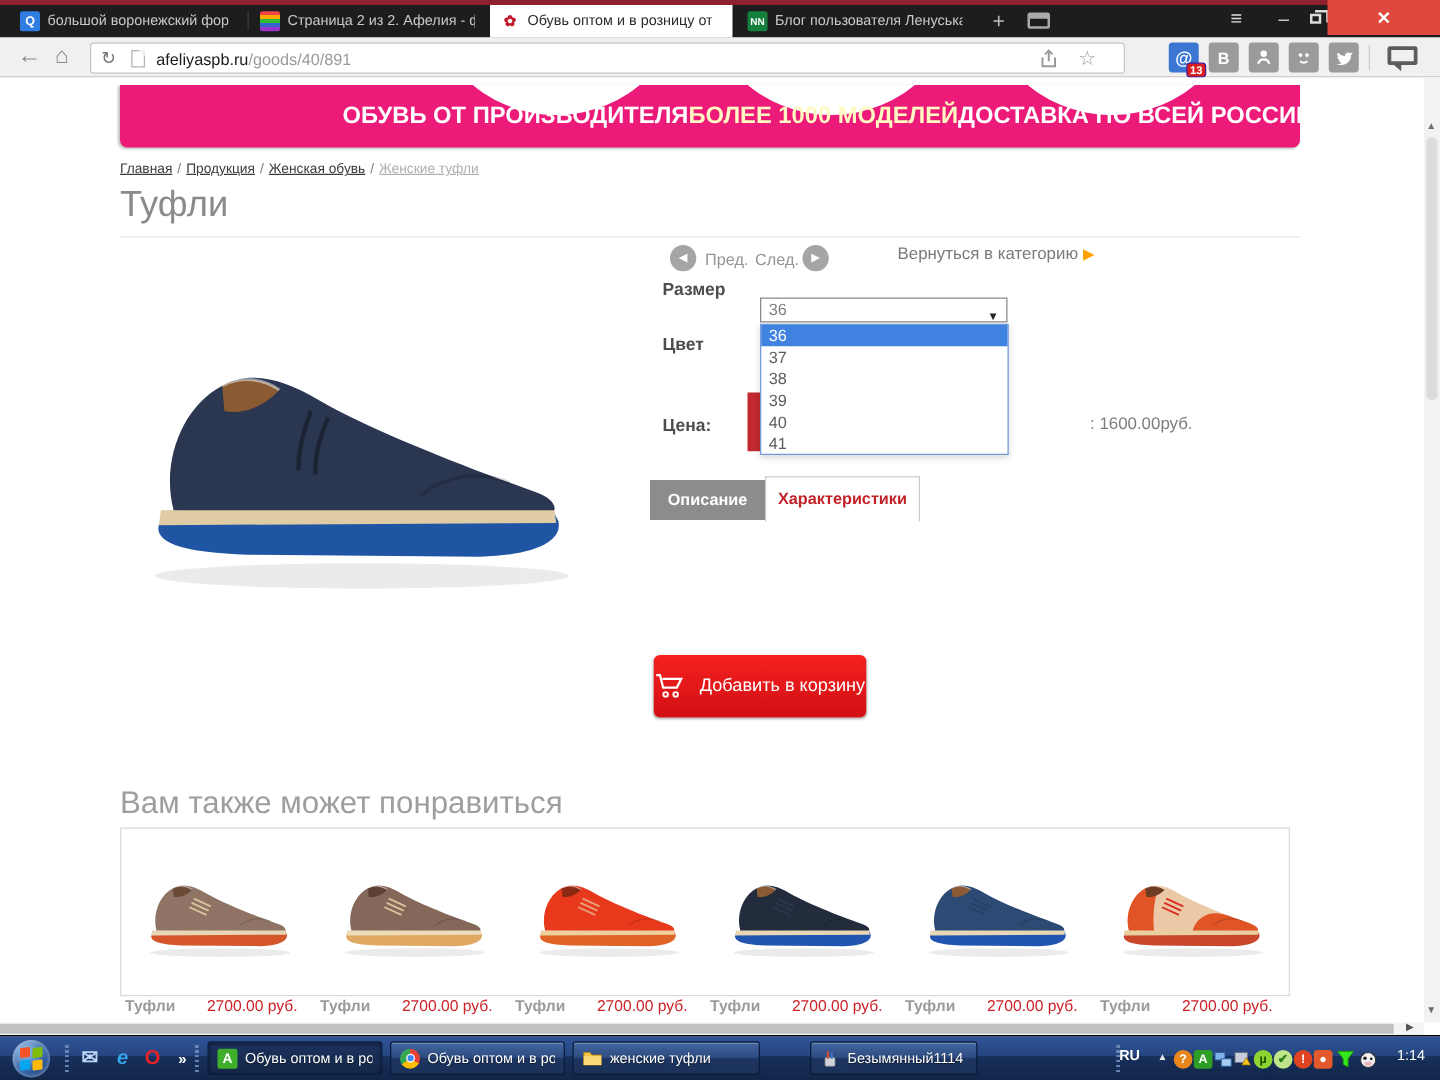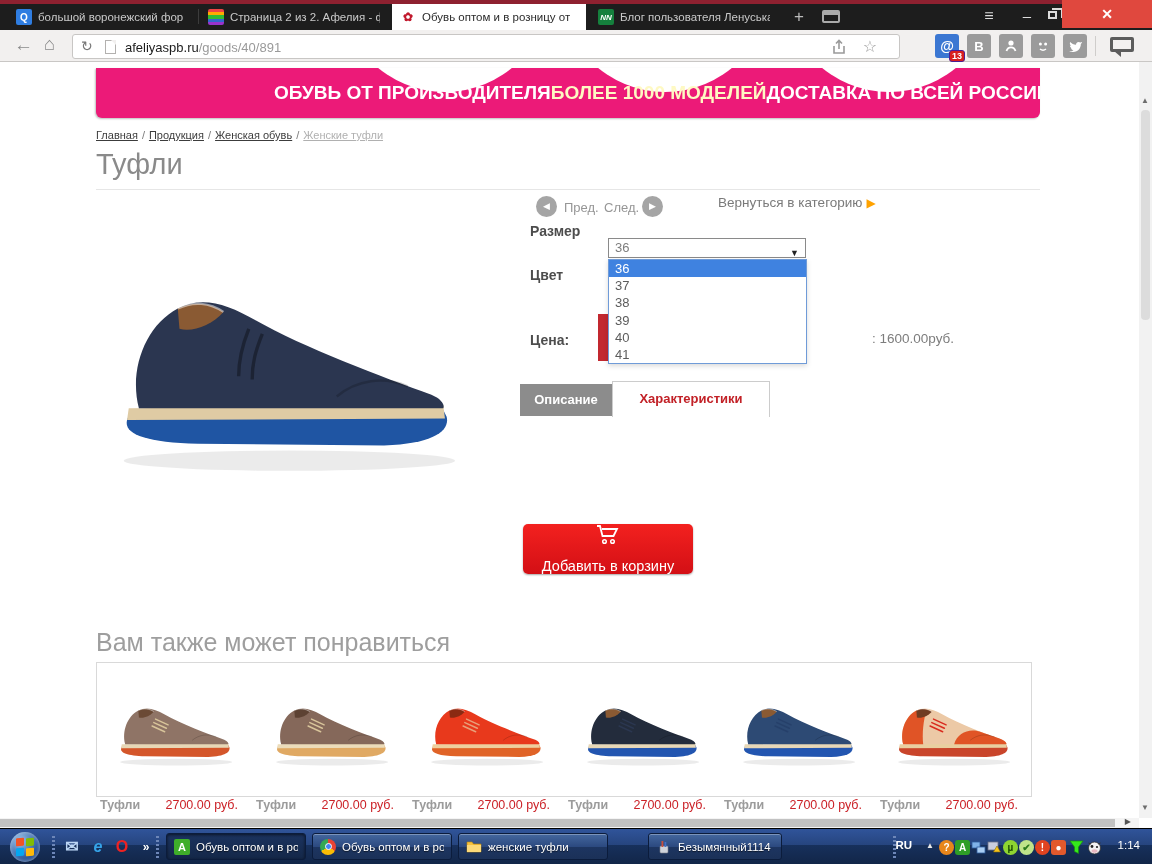--- a/index.html
+++ b/index.html
@@ -11,21 +11,21 @@
   #topstripe { position:absolute; left:0; top:0; width:1152px; height:4px; background:#8e2130; }
   .tab { position:absolute; top:4px; height:26px; display:flex; align-items:center; padding:0 8px; overflow:hidden; cursor:default; }
   .tab .ttl { font-size:11.5px; color:#c9c9c9; white-space:nowrap; overflow:hidden; max-width:150px; margin-left:6px; }
   .tab.active { background:#fff; }
   .tab.active .ttl { color:#2b2b2b; }
   .tabsep { position:absolute; top:9px; width:1px; height:15px; background:#3c3c3c; }
   .fav { width:16px; height:16px; border-radius:2px; flex:0 0 16px; display:flex; align-items:center; justify-content:center; font-size:10px; font-weight:bold; color:#fff; }
   .fav.q { background:#2f7de1; }
   .fav.rainbow { background:linear-gradient(180deg,#e44 20%,#fa0 20% 40%,#3b3 40% 60%,#36c 60% 80%,#93c 80%); }
   .fav.flower { background:#fff; color:#c1182c; font-size:12px; }
-  .fav.nn { background:#15803d; font-size:8px;font-style:italic; }
+  .fav.nn { background:#15803d; font-size:8px; }
   .newtab { position:absolute; top:6px; left:786px; width:26px; height:22px; color:#bbb; font-size:17px; text-align:center; line-height:21px; }
   .tabgroups { position:absolute; top:10px; left:822px; width:18px; height:13px; border:2px solid #aaa; border-top:5px solid #aaa; border-radius:2px; }
   .winbtn { position:absolute; top:4px; width:34px; height:24px; color:#dcdcdc; font-size:15px; text-align:center; line-height:24px; }
   #btn-menu { left:972px; letter-spacing:0; font-size:16px; }
   #btn-min { left:1010px; }
   #btn-restore { left:1036px; }
   #restore-glyph { position:absolute; left:12px; top:7px; width:9px; height:8px; border:2px solid #dcdcdc; }
   #restore-glyph:before { content:""; position:absolute; left:2px; top:-5px; width:9px; height:8px; border:2px solid #dcdcdc; border-bottom:none; border-left:none; }
   #btn-close { position:absolute; left:1062px; top:0; width:90px; height:28px; background:#e0483e; color:#fff; font-size:14px; font-weight:bold; text-align:center; line-height:28px; }
 
@@ -79,25 +79,25 @@
   #select-size { position:absolute; left:608px; top:176px; width:198px; height:20px; background:#fff; border:1px solid #8a8a8a; font-size:13px; color:#7d7d7d; line-height:18px; padding-left:6px; cursor:pointer; }
   #select-caret { position:absolute; right:6px; top:5px; font-size:9px; color:#222; }
   #droplist { position:absolute; left:608px; top:197px; width:199px; background:#fff; border:1px solid #6f9bd8; box-shadow:0 2px 5px rgba(0,0,0,.15); z-index:6; }
   .dropopt { height:17.2px; line-height:17px; font-size:13px; color:#5c5c5c; padding-left:6px; cursor:pointer; }
   .dropopt.hl { background:#3f82e0; color:#fff; }
 
   #red-sliver { position:absolute; left:598px; top:252px; width:10px; height:47px; background:#c2282f; z-index:2; }
   #price-visible { position:absolute; left:872px; top:269px; font-size:13.5px; color:#7d7d7d; }
 
   #tab-desc { position:absolute; left:520px; top:322px; width:92px; height:32px; background:#8c8c8c; color:#fff; font-size:13px; font-weight:bold; text-align:center; line-height:32px; cursor:pointer; }
-  #tab-char { position:absolute; left:612px; top:319px; width:158px; height:36px; background:#fff; border:1px solid #ccc; border-bottom:none; color:#c22127; font-size:13px; font-weight:bold; text-align:center; line-height:34px; z-index:3; cursor:pointer; }
+  #tab-char { position:absolute; left:612px; top:319px; width:124px; height:36px; background:#fff; border:1px solid #ccc; border-bottom:none; color:#c22127; font-size:13px; font-weight:bold; text-align:center; line-height:34px; z-index:3; cursor:pointer; }
   #spec-panel { position:absolute; left:520px; top:354px; width:520px; height:67px; background:#fff; border:1px solid #ccc; padding:6px 14px 0 14px; z-index:1; }
   .specrow { display:flex; justify-content:space-between; font-size:13px; color:#3f3f3f; height:24px; line-height:20px; border-bottom:1px dashed #c9c9c9; }
 
-  #cart-btn { position:absolute; left:523px; top:462px; width:170px; height:50px; background:linear-gradient(180deg,#f3211f,#d30f15); border-radius:5px; box-shadow:0 1px 2px rgba(0,0,0,.35); display:flex; align-items:center; justify-content:center; gap:12px; cursor:pointer;flex-direction:column; }
+  #cart-btn { position:absolute; left:523px; top:462px; width:170px; height:50px; background:linear-gradient(180deg,#f3211f,#d30f15); border-radius:5px; box-shadow:0 1px 2px rgba(0,0,0,.35); display:flex; align-items:center; justify-content:center; gap:12px; cursor:pointer; }
   #cart-btn span { color:#fff; font-size:14.5px; }
 
   #rec-title { position:absolute; left:96px; top:566px; font-size:25px; color:#9e9e9e; }
   #rec-box { position:absolute; left:96px; top:600px; width:936px; height:135px; border:1px solid #d9d9d9; background:#fff; display:flex; }
   .rec-cell { flex:1; display:flex; align-items:center; justify-content:center; }
   .thumb-shoe { width:126px; height:80px; }
   #captions { position:absolute; left:96px; top:736px; width:936px; display:flex; }
   .cap { flex:1; display:flex; justify-content:space-between; padding:0 14px 0 4px; font-size:12.5px; }
   .cap .nm { color:#9b9b9b; font-weight:bold; }
   .cap .pr { color:#cb2127; }

